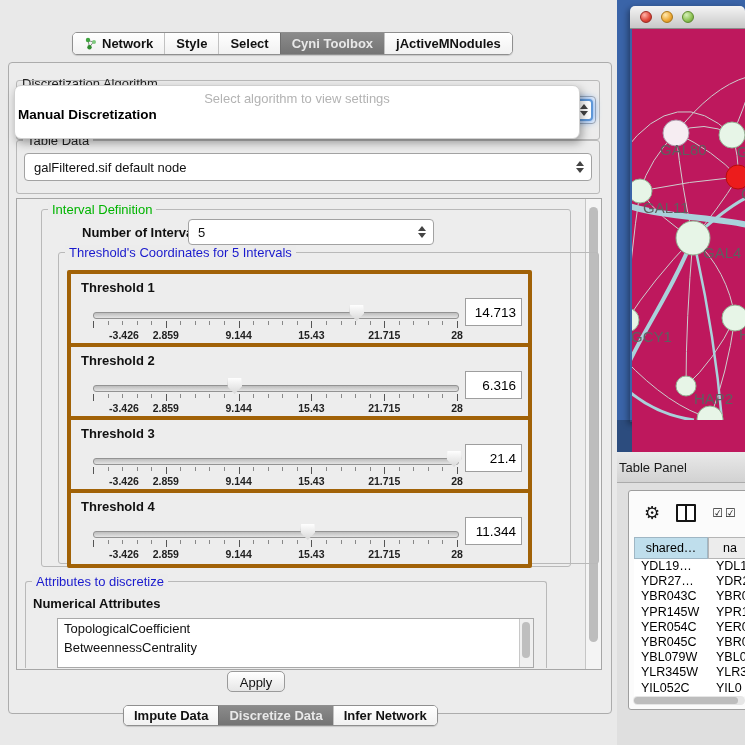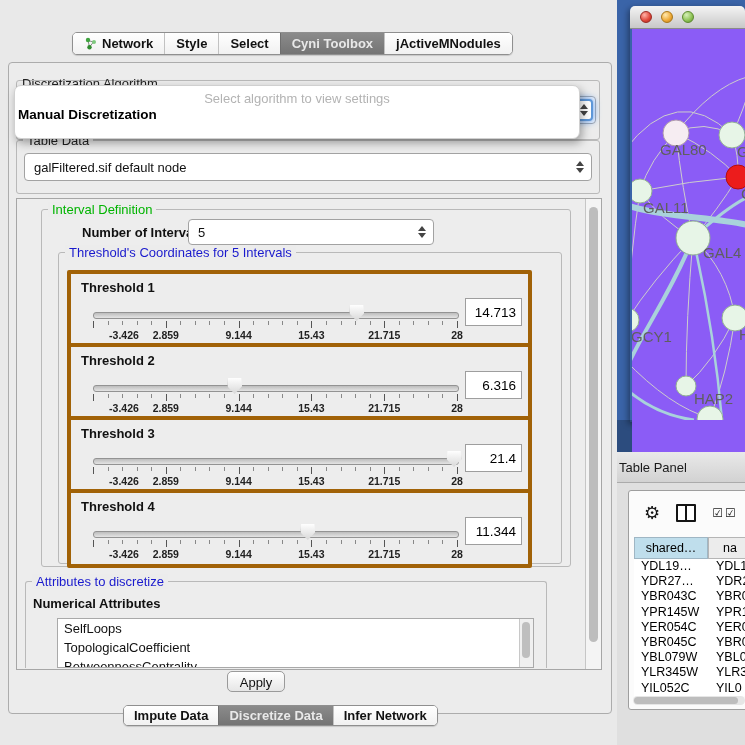--- a/index.html
+++ b/index.html
@@ -64,21 +64,21 @@
   .list-scroll .thumb{position:absolute;left:2px;top:3px;width:8px;height:36px;background:#BFBFBF;border-radius:4px;}
   .apply-btn{position:absolute;left:227px;top:671px;width:58px;height:21px;background:linear-gradient(#FFFFFF,#E6E6E6);border:1px solid #9A9A9A;border-radius:5px;font-size:13px;color:#111;text-align:center;line-height:19px;}
   
   .desktop{position:absolute;left:617px;top:0;width:128px;height:452px;background:#3A64A8;}
   .netwin{position:absolute;left:630px;top:6px;width:115px;height:416px;border-radius:5px 5px 0 0;box-shadow:-2px 2px 6px rgba(0,0,0,.4);}
   .net-titlebar{position:absolute;left:0;top:0;width:115px;height:23px;background:linear-gradient(#F4F4F4,#C8C8C8);border-bottom:1px solid #8A8A8A;border-radius:5px 5px 0 0;display:flex;align-items:center;gap:9px;padding-left:10px;box-sizing:border-box;}
   .light{width:12px;height:12px;border-radius:50%;}
   .light.red{background:radial-gradient(circle at 35% 30%,#FFB3A8,#DF4537 60%,#A52A20);border:1px solid #9A2A22;box-sizing:border-box;}
   .light.yellow{background:radial-gradient(circle at 35% 30%,#FFE9B0,#EDA733 60%,#B97C1B);border:1px solid #A97718;box-sizing:border-box;}
   .light.green{background:radial-gradient(circle at 35% 30%,#D6F0B8,#8CC153 60%,#5E9330);border:1px solid #5C8A2E;box-sizing:border-box;}
-  .net-canvas{position:absolute;left:2px;top:23px;width:113px;height:476px;background:#8b5cf6;}
+  .net-canvas{position:absolute;left:2px;top:23px;width:113px;height:476px;background:#be185d;}
   .net-bottom{position:absolute;left:617px;top:420px;width:128px;height:32px;background:#2C4C7E;}
   .edge{fill:none;stroke:#CDCDCD;stroke-width:1;}
   .tedge{fill:none;stroke:#A9D2DB;}
   .nodelabel{font-family:"Liberation Sans",sans-serif;font-size:15px;fill:#5F5F5F;}
   
   .tp-bar{position:absolute;left:617px;top:452px;width:128px;height:30px;background:linear-gradient(#E9E9E9,#D2D2D2);border-bottom:1px solid #ABABAB;}
   .tp-bar span{position:absolute;left:2px;top:8px;font-size:13px;color:#1A1A1A;}
   .tp-body{position:absolute;left:617px;top:483px;width:128px;height:262px;background:#DFDFDF;}
   .tp-card{position:absolute;left:628px;top:490px;width:130px;height:218px;background:#FBFBFB;border:1px solid #9E9E9E;border-radius:3px;}
   .tp-toolbar{position:absolute;left:0;top:0;width:100%;height:44px;display:flex;align-items:center;gap:16px;padding-left:15px;box-sizing:border-box;}
@@ -171,21 +171,21 @@
 
         <span class="attr-label" style="left:40px;top:15px;">Number of Intervals</span>
         <div class="combo" style="left:146px;top:9px;width:244px;height:24px;">
           <span class="val">5</span>
           <span class="stepper">
             <span class="arr-up"></span>
               <span class="arr-dn"></span>
           </span>
         </div>
 
-        <div class="group" style="left:16px;top:42px;width:502px;height:310px;">
+        <div class="group" style="left:16px;top:42px;width:502px;height:310px;padding-left:37px;">
           <span class="group-title gt-blue">Threshold's Coordinates for 5 Intervals</span>
 
           <div class="tpanel" style="top:17px;">
             <span class="tlabel">Threshold 1</span>
             <div class="track"></div>
             <div class="thumb-slider" style="left: 57.7%;"></div>
             <div class="ticks"></div>
             <div class="scale">
                 <span>-3.426</span>
                 <span>2.859</span>
@@ -245,21 +245,20 @@
             <input class="tvalue" value="11.344" style="">
           </div>
         </div>
       </div>
 
       <div class="group" style="left:8px;top:382px;width:520px;height:86px;border-bottom:none;border-bottom-left-radius:0;border-bottom-right-radius:0;">
         <span class="group-title gt-blue">Attributes to discretize</span>
         <span class="attr-label" style="left:7px;top:14px;">Numerical Attributes</span>
         <div class="attr-list" style="left:31px;top:36px;width:475px;height:48px;">
           <div>
-              <div class="attr-item">SelfLoops</div>
               <div class="attr-item">TopologicalCoefficient</div>
               <div class="attr-item">BetweennessCentrality</div>
             </div>
           <div class="list-scroll">
               <div class="thumb"></div>
             </div>
         </div>
       </div>
     </div>
 

